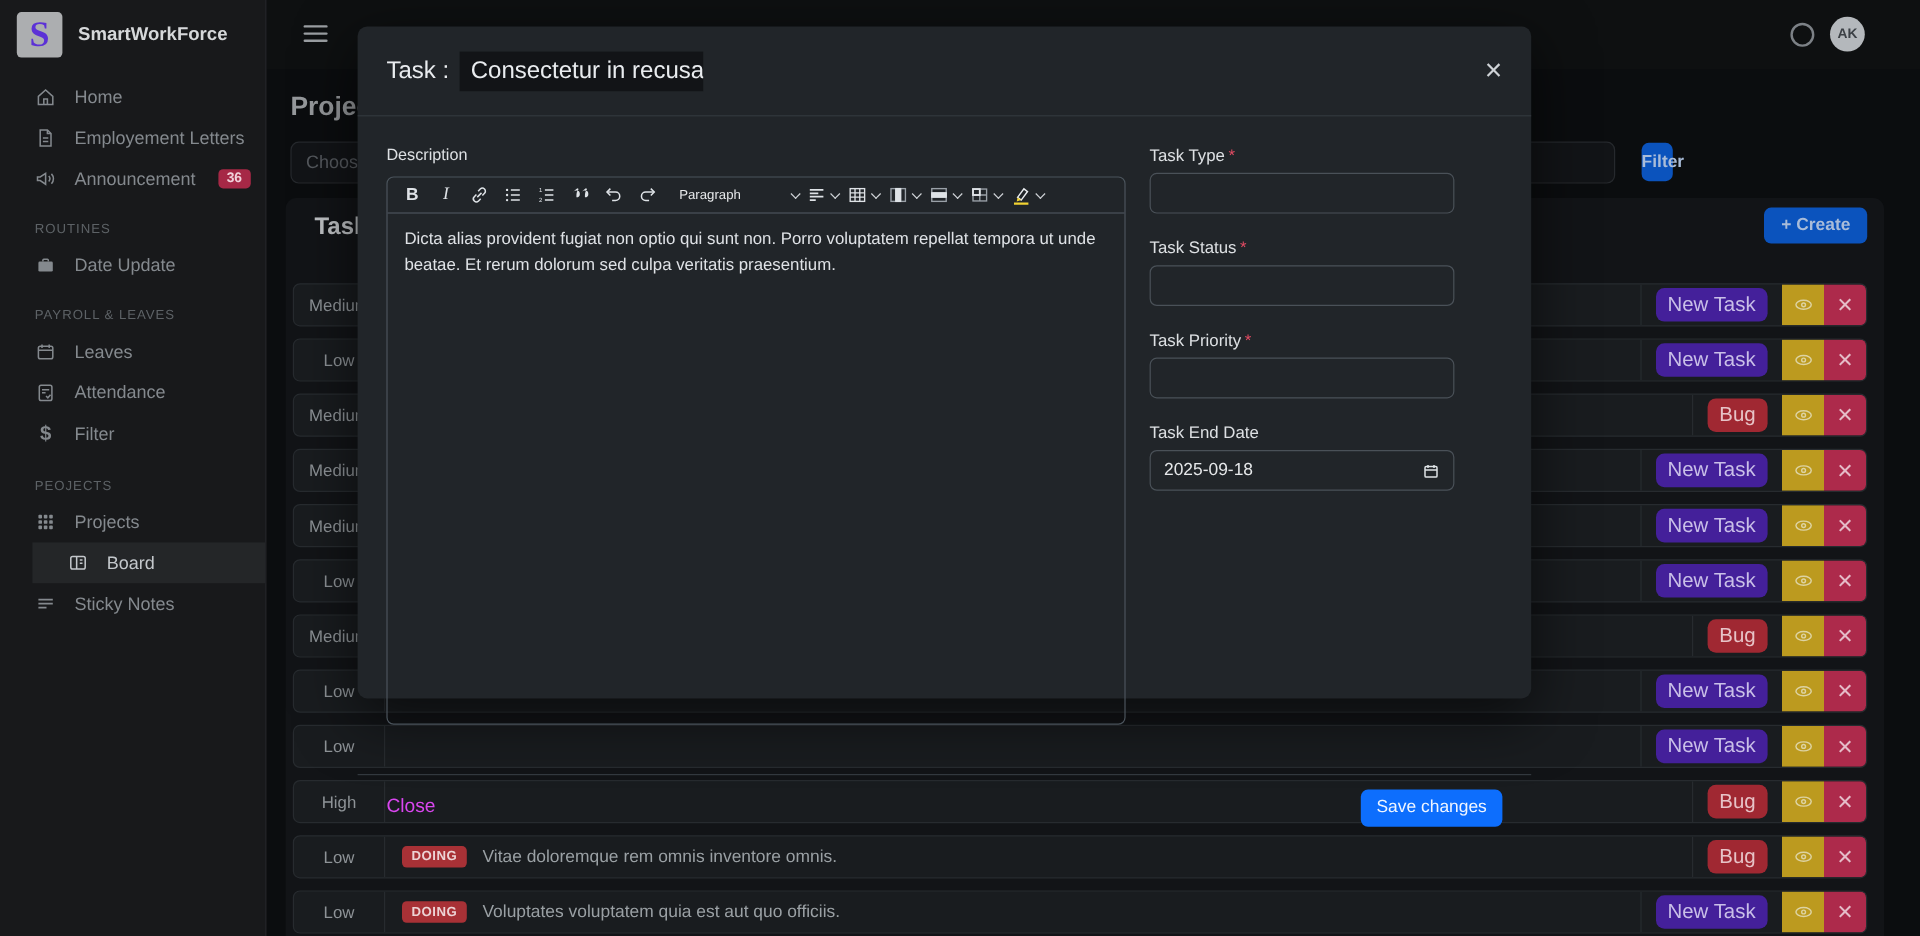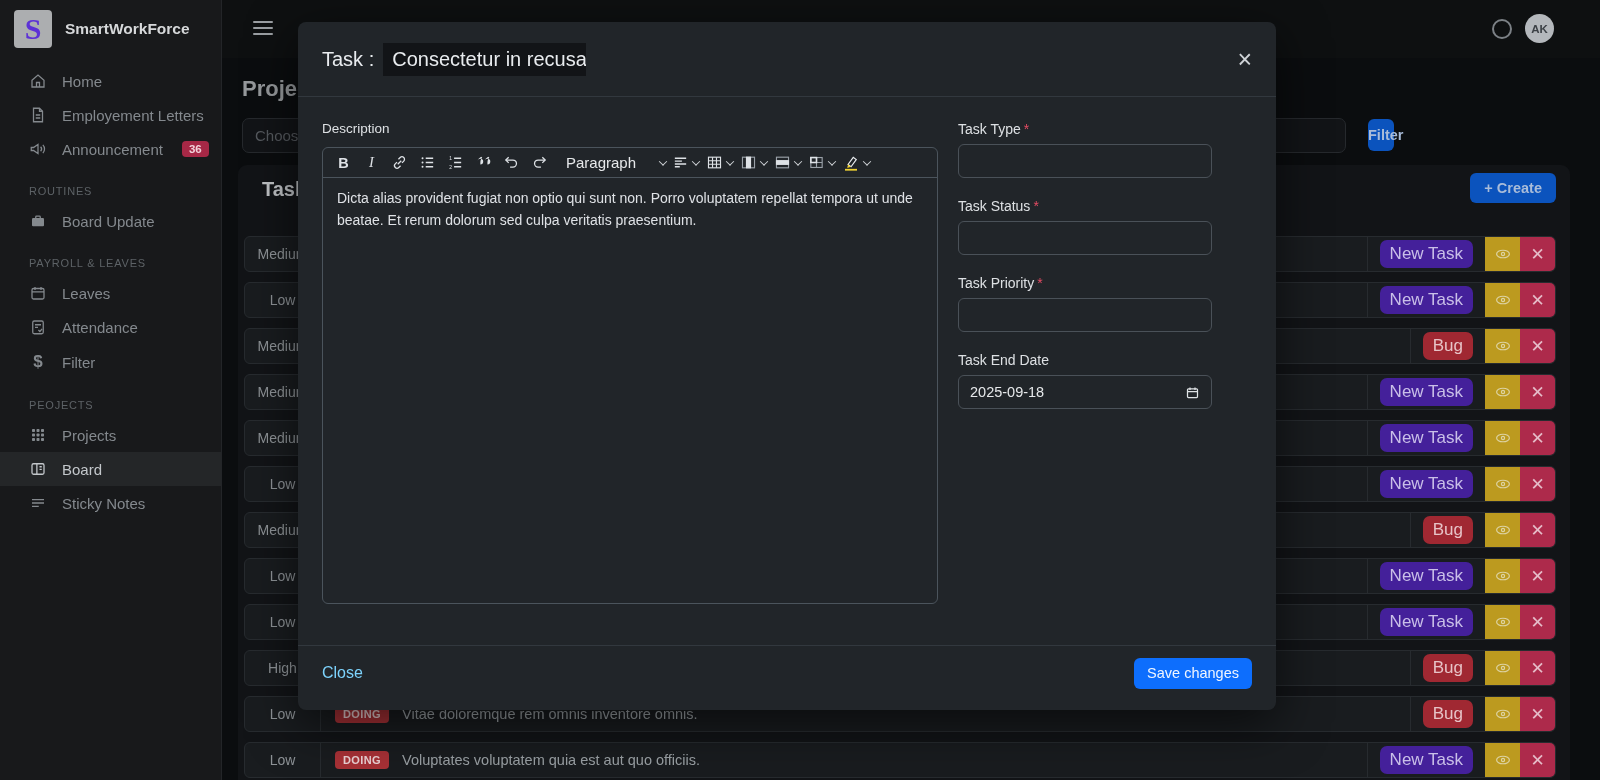--- a/index.html
+++ b/index.html
@@ -11,21 +11,21 @@
   
   .sidebar { position:absolute; left:0; top:0; width:222px; height:780px;
     background:#18191b; border-right:1px solid #232528; z-index:6; }
   .brand { display:flex; align-items:center; gap:13px; padding:10px 14px 16px 14px; }
   .logo { width:38px; height:38px; background:#acaeb0; border-radius:4px;
     display:flex; align-items:center; justify-content:center;
     font-size:30px; font-weight:800; color:#5c31d6; font-family:"Liberation Serif",serif; }
   .brand-name { font-size:15.5px; font-weight:700; color:#d6d8da; }
   .side-item { display:flex; align-items:center; gap:15px; padding:8px 14px 8px 29px;
     color:#84898e; font-size:15px; cursor:pointer; }
-  .side-item.active { background:#242628; color:#c3c7cb; }
+  .side-item.active { background:#242628; color:#c3c7cb;margin-left:27px; }
   .side-item svg { flex:0 0 auto; }
   .section-label { padding:19px 14px 7px 29px; font-size:11px; font-weight:400;
     letter-spacing:.8px; color:#5d6266; }
   .count-badge { margin-left:4px; background:#a62846; color:#f2d2db;
     font-size:11.5px; font-weight:700; padding:2px 7px; border-radius:4px; }
   
   .topbar { position:absolute; left:222px; top:0; right:0; height:58px; background:#0e1011; }
   .burger { position:absolute; left:31px; top:21px; width:20px; height:15px; cursor:pointer; }
   .burger span { display:block; height:2.4px; background:#9b9fa3; margin-bottom:3.6px; border-radius:1px; }
   .ring { position:absolute; right:88px; top:19px; width:20px; height:20px;
@@ -61,55 +61,55 @@
     border-left:1px solid #272b2f; }
   .tag-badge { font-size:17px; font-weight:400; padding:4px 10px; border-radius:7px; }
   .tag-new-task { background:#44209a; color:#c9bfe8; }
   .tag-bug { background:#a02832; color:#e7c3c7; }
   .row-actions { align-self:stretch; display:flex; }
   .act-btn { width:35px; border:none; align-self:stretch; display:flex; align-items:center;
     justify-content:center; cursor:pointer; }
   .act-view { background:#bc9a1f; color:#ddd3a2; }
   .act-del { background:#ad2a4b; color:#e5bcc8; font-size:17px; }
   
-  .modal { position:absolute; left:298px; top:22px; width:978px; height:688px; z-index:40;
+  .modal { position:absolute; left:298px; top:22px; width:978px; height:560px; z-index:40;
     background:#212529; border-radius:8px; box-shadow:0 14px 50px rgba(0,0,0,.6); }
   .modal-header { position:absolute; left:0; top:0; right:0; height:75px;
     border-bottom:1px solid #32383e; display:flex; align-items:center; padding:0 24px; }
   .modal-title { font-size:20px; color:#e9ecef; display:flex; align-items:center; gap:9px; }
   .title-box { background:#121417; padding:5px 9px; max-width:203px; white-space:nowrap;
     overflow:hidden; font-size:20px; color:#e9ecef; cursor:text; }
   .modal-close { margin-left:auto; font-size:25px; color:#cfd3d7; background:none; border:none;
     cursor:pointer; line-height:1; }
   .desc-label { position:absolute; left:24px; top:99px; font-size:13.5px; color:#dde0e3; }
   .editor { position:absolute; left:24px; top:125px; width:616px; height:457px;
     border:1px solid #4b545c; border-radius:6px; }
   .toolbar { height:30px; border-bottom:1px solid #4b545c; display:flex; align-items:center;
     padding:0 9px; gap:5px; }
   .tbtn { display:flex; align-items:center; justify-content:center; min-width:23px; height:24px;
     background:none; border:none; color:#dee2e6; cursor:pointer; padding:0 1px; gap:4px; }
   .tbtn .b { font-weight:800; font-size:14.5px; color:#dee2e6; }
   .tbtn .i { font-style:italic; font-size:14.5px; font-family:"Liberation Serif",serif; color:#dee2e6; }
   .chev { width:6px; height:6px; border-right:1.6px solid #cfd3d7; border-bottom:1.6px solid #cfd3d7;
     transform:rotate(45deg) translate(-1px,-1px); }
-  .para-dd { margin-left:10px; width:100px; justify-content:space-between; font-size:15px;
+  .para-dd { margin-left:10px; width:100px; justify-content:space-between; font-size:11px;
     color:#e6e8ea; display:flex; align-items:center; background:none; border:none; cursor:pointer; height:24px; }
   .editor-body { padding:10px 14px; color:#dfe2e6; font-size:14px; line-height:1.55; height:425px; cursor:text; }
   .form-group { position:absolute; left:660px; width:254px; }
   .fg-0 { top:99px; } .fg-1 { top:176px; } .fg-2 { top:253px; } .fg-3 { top:330px; }
   .form-label { font-size:14px; color:#dde0e3; margin-bottom:7px; }
   .req { color:#e34b63; margin-left:3px; }
   .form-input { width:254px; height:34px; background:#212529; border:1px solid #4a5158;
     border-radius:6px; color:#e6e8ea; padding:0 10px; font-size:14.5px; outline:none; }
   .date-input { width:254px; height:34px; background:#212529; border:1px solid #4a5158;
     border-radius:6px; color:#e6e8ea; padding:0 11px; font-size:14.5px;
     display:flex; align-items:center; justify-content:space-between; cursor:pointer; }
   .modal-footer { position:absolute; left:0; right:0; top:623px; height:55px;
     border-top:1px solid #32383e; display:flex; align-items:center; padding:0 24px; }
-  .close-btn { background:none; border:none; color:#7dd3fc; font-size:16px; cursor:pointer; }
+  .close-btn { background:none; border:none; color:#d946ef; font-size:16px; cursor:pointer; }
   .save-btn { margin-left:auto; height:31px; padding:0 13px; background:#0d6efd; border:none;
     border-radius:6px; color:#f0f6ff; font-size:14.5px; cursor:pointer; }
   svg { display:block; }
 </style>
 </head>
 <body>
 
 <nav class="sidebar">
   <div class="brand">
     <div class="logo">
@@ -153,21 +153,21 @@
 
   <div class="section-label">ROUTINES</div>
 
   <div class="side-item">
     <span>
       <svg width="18" height="18" viewBox="0 0 24 24" fill="#84898e">
           <rect x="4" y="8" width="16" height="11" rx="1.5"></rect>
           <path d="M9 8 V6.5 A1 1 0 0 1 10 5.5 H14 A1 1 0 0 1 15 6.5 V8" fill="none" stroke="#84898e" stroke-width="1.7"></path>
         </svg>
     </span>
-    <span>Board Update</span>
+    <span>Date Update</span>
   </div>
 
   <div class="section-label">PAYROLL &amp; LEAVES</div>
 
   <div class="side-item">
     <span>
       <svg width="18" height="18" viewBox="0 0 24 24" fill="none" stroke="#84898e" stroke-width="1.7">
           <rect x="4" y="6" width="16" height="14" rx="2"></rect>
           <path d="M8 4 V8 M16 4 V8 M4 10.5 H20"></path>
         </svg>

